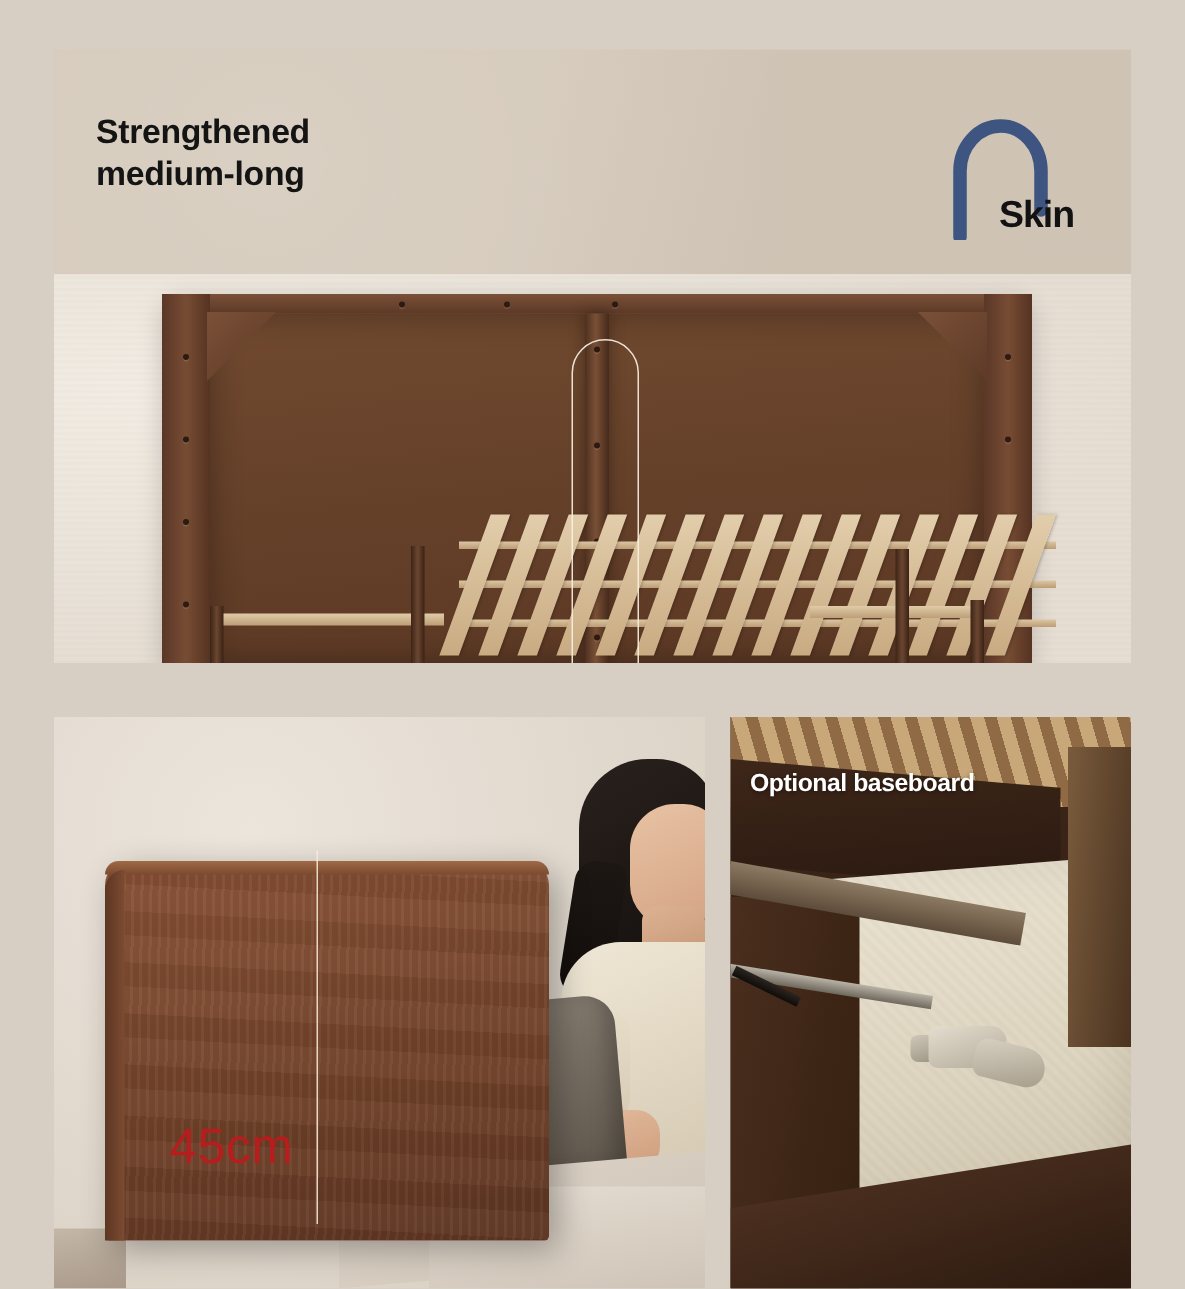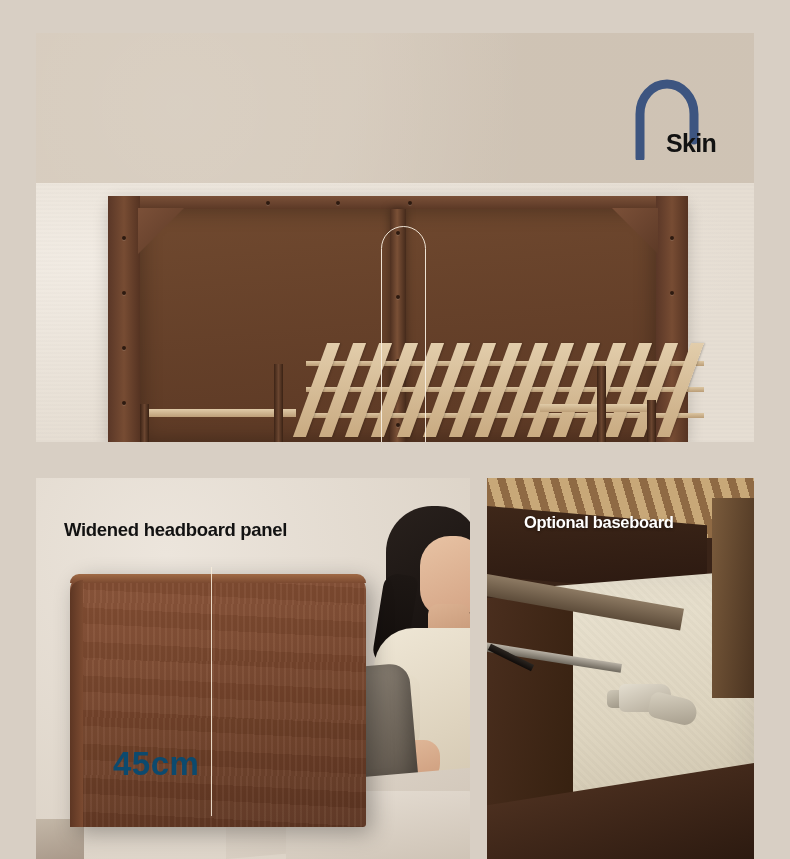--- a/index.html
+++ b/index.html
@@ -159,21 +159,21 @@
     position:absolute; left:0; top:6px; bottom:0; width:13px;
     background:linear-gradient(90deg,#5d3623,#7c4b31);
     border-radius:14px 0 0 0;
   }
   .measure-line {
     position:absolute; left:175px; top:89px; width:1.4px; height:249px;
     background:rgba(247,236,217,.88); z-index:7;
   }
   .measure-label {
     position:absolute; left:113px; top:745px; z-index:7;
-    font-size:33px; font-weight:700; color:#0c4a6e; letter-spacing:.5px;
+    font-size:33px; font-weight:400; color:#b91c1c; letter-spacing:.5px;
   }
   
   .mattress-bl {
     position:absolute; left:190px; bottom:0; width:244px; height:70px;
     background:linear-gradient(160deg,#ded5ca,#cfc4b6);
     transform:skewY(-5deg); transform-origin:left bottom;
   }
   .sheet-bl {
     position:absolute; left:250px; bottom:-6px; width:190px; height:74px;
     background:linear-gradient(170deg,#e6ded4,#cdc2b4);
@@ -301,29 +301,32 @@
   .br-caption {
     position:absolute; left:13px; bottom:36px; width:244px; z-index:8;
     font-size:10.2px; font-weight:600; color:#ffffff;
     line-height:1.42; letter-spacing:-.15px;
     text-shadow:0 1px 2px rgba(0,0,0,.55);
   }
   .title-br {
     position:absolute; left:13px; top:35px; z-index:8;
     font-size:16.5px; font-weight:700; color:#ffffff; letter-spacing:-.3px;
     text-shadow:0 1px 3px rgba(0,0,0,.45);
-    margin-left:24px;
   }
 </style>
 </head>
 <body>
 
 <div class="panel" id="panel-top">
   <div class="paper-grain"></div>
 
+  <div class="headline">
+    <div>Strengthened</div>
+    <div>medium-long</div>
+  </div>
 
 
   <div id="brand-logo">
     <svg class="arch" width="70" height="82" viewBox="0 0 70 82">
       <path d="M8 80 L8 36 A27 30 0 0 1 62 36 L62 62" fill="none" stroke="#3d5580" stroke-width="9" stroke-linecap="round"></path>
     </svg>
     <div class="wordmark">Skin</div>
   </div>
 
   <div class="photo-top">
@@ -407,21 +410,20 @@
   <div class="mattress-bl"></div>
   <div class="sheet-bl"></div>
 
   <div class="headboard-bl">
     <div class="grain2"></div>
     <div class="top-edge"></div>
     <div class="left-edge"></div>
   </div>
 
   <div class="measure-line"></div>
-  <div class="title-bl">Widened headboard panel</div>
 </div>
 
 <div class="measure-label">45cm</div>
 
 <div class="panel" id="panel-br">
   <div class="br-slat-ceiling"></div>
   <div class="br-dark-top"></div>
   <div class="br-baseboard"></div>
   <div class="br-rail-right"></div>
   <div class="br-rail-left"></div>

